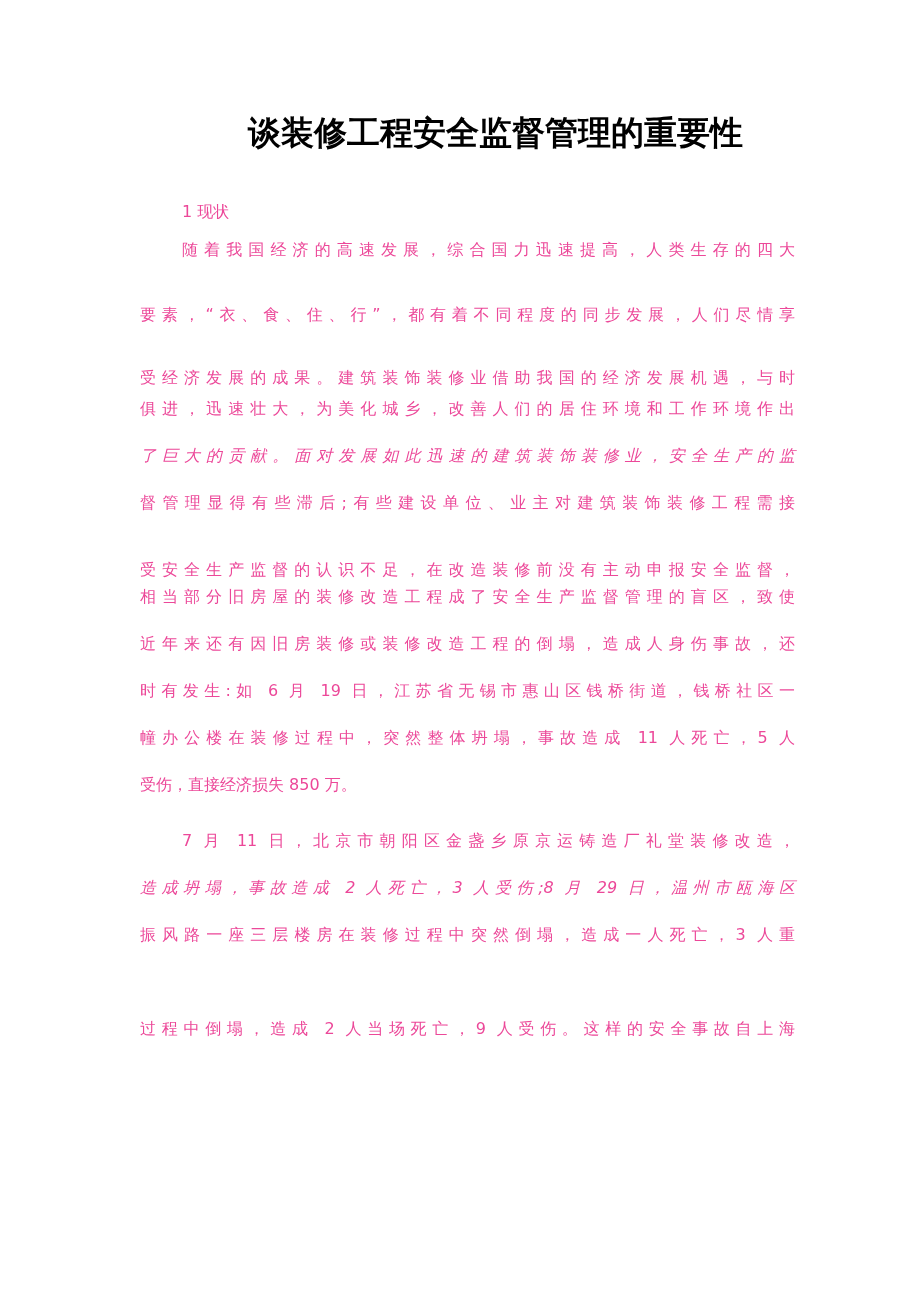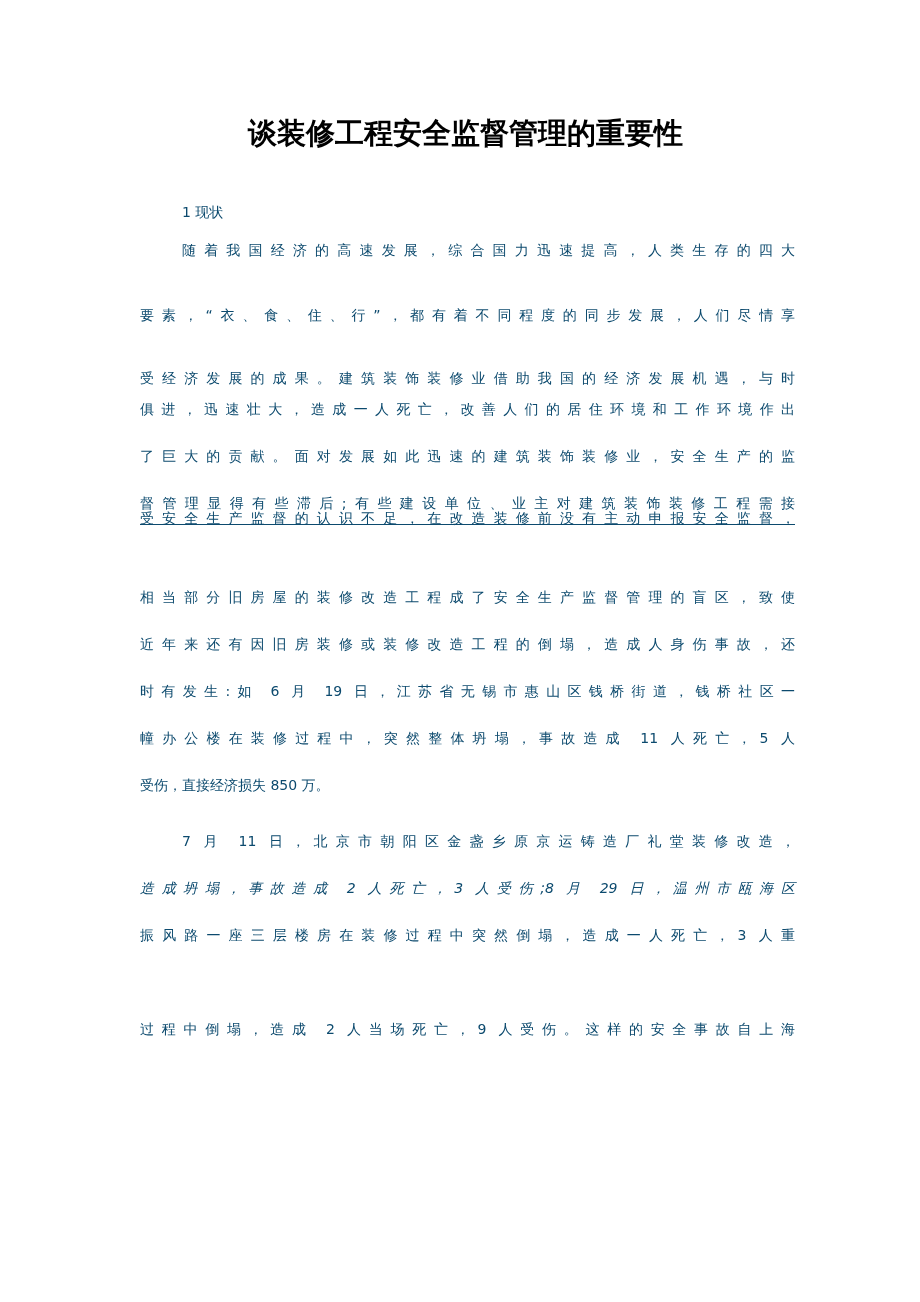--- a/index.html
+++ b/index.html
@@ -20,58 +20,58 @@
       left: 0; top: 0;
       width: 920px;
       height: 1302px;
       background: #ffffff;
     }
     .title {
       position: absolute;
       top: 110px;
       left: 248px;
       width: 500px;
-      font-size: 29px;
+      font-size: 33px;
       line-height: 46px;
       font-weight: bold;
       color: #000000;
       white-space: nowrap;
       letter-spacing: 0px;
     }
     .line {
       position: absolute;
       left: 140px;
       width: 655px;
-      font-size: 14px;
+      font-size: 16px;
       line-height: 28px;
       white-space: nowrap;
-      color: #0c4a6e;
+      color: #ec4899;
     }
     .indent { left: 182px; width: 613px; }
     .justify {
       text-align: justify;
       text-align-last: justify;
     }
   </style>
 </head>
 <body>
 
 <div class="page">
 
   <div class="title">谈装修工程安全监督管理的重要性</div>
 
   <div class="line indent" style="top:198px;">1 现状</div>
 
   <div class="line indent justify" style="top:236px;">随着我国经济的高速发展，综合国力迅速提高，人类生存的四大</div>
   <div class="line justify" style="top:301px;">要素，“衣、食、住、行”，都有着不同程度的同步发展，人们尽情享</div>
   <div class="line justify" style="top:364px;">受经济发展的成果。建筑装饰装修业借助我国的经济发展机遇，与时</div>
-  <div class="line justify" style="top:395px;">俱进，迅速壮大，造成一人死亡，改善人们的居住环境和工作环境作出</div>
-  <div class="line justify" style="top:442px;">了巨大的贡献。面对发展如此迅速的建筑装饰装修业，安全生产的监</div>
+  <div class="line justify" style="top:395px;">俱进，迅速壮大，为美化城乡，改善人们的居住环境和工作环境作出</div>
+  <div class="line justify" style="top:442px;font-style:italic;">了巨大的贡献。面对发展如此迅速的建筑装饰装修业，安全生产的监</div>
   <div class="line justify" style="top:489px;">督管理显得有些滞后;有些建设单位、业主对建筑装饰装修工程需接</div>
-  <div class="line justify" style="top:504px;text-decoration:underline;">受安全生产监督的认识不足，在改造装修前没有主动申报安全监督，</div>
+  <div class="line justify" style="top:556px;">受安全生产监督的认识不足，在改造装修前没有主动申报安全监督，</div>
   <div class="line justify" style="top:583px;">相当部分旧房屋的装修改造工程成了安全生产监督管理的盲区，致使</div>
   <div class="line justify" style="top:630px;">近年来还有因旧房装修或装修改造工程的倒塌，造成人身伤事故，还</div>
   <div class="line justify" style="top:677px;">时有发生:如 6 月 19 日，江苏省无锡市惠山区钱桥街道，钱桥社区一</div>
   <div class="line justify" style="top:724px;">幢办公楼在装修过程中，突然整体坍塌，事故造成 11 人死亡，5 人</div>
   <div class="line" style="top:771px;">受伤，直接经济损失 850 万。</div>
 
   <div class="line indent justify" style="top:827px;">7 月 11 日，北京市朝阳区金盏乡原京运铸造厂礼堂装修改造，</div>
   <div class="line justify" style="top:874px;font-style:italic;">造成坍塌，事故造成 2 人死亡，3 人受伤;8 月 29 日，温州市瓯海区</div>
   <div class="line justify" style="top:921px;">振风路一座三层楼房在装修过程中突然倒塌，造成一人死亡，3 人重</div>
   <div class="line justify" style="top:1015px;">过程中倒塌，造成 2 人当场死亡，9 人受伤。这样的安全事故自上海</div>

